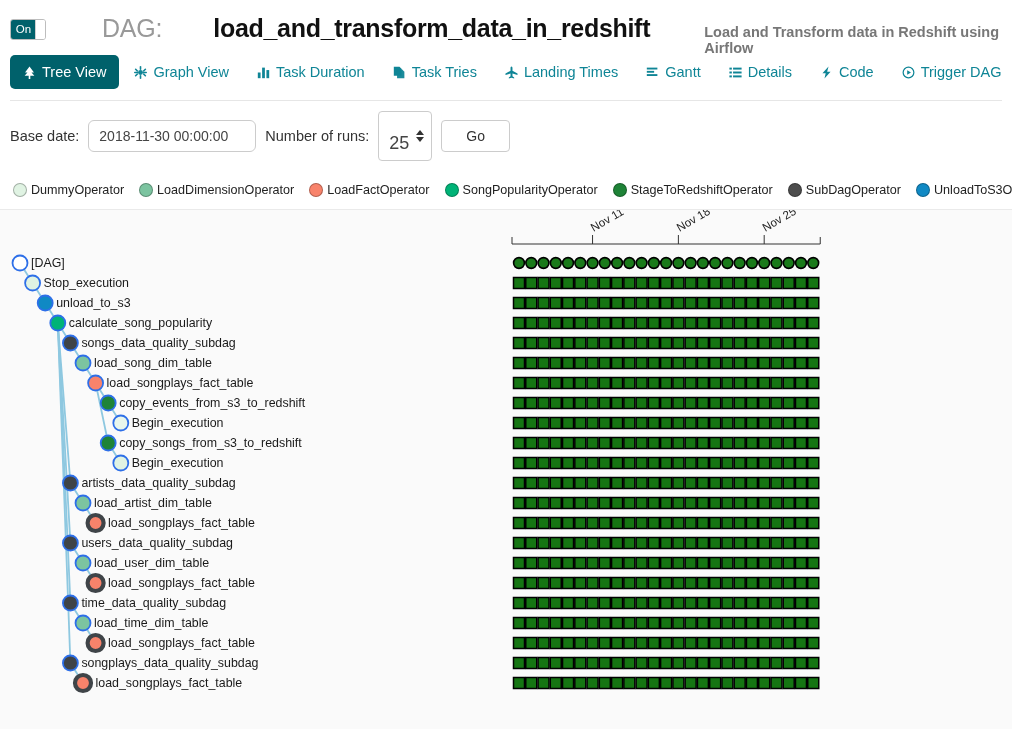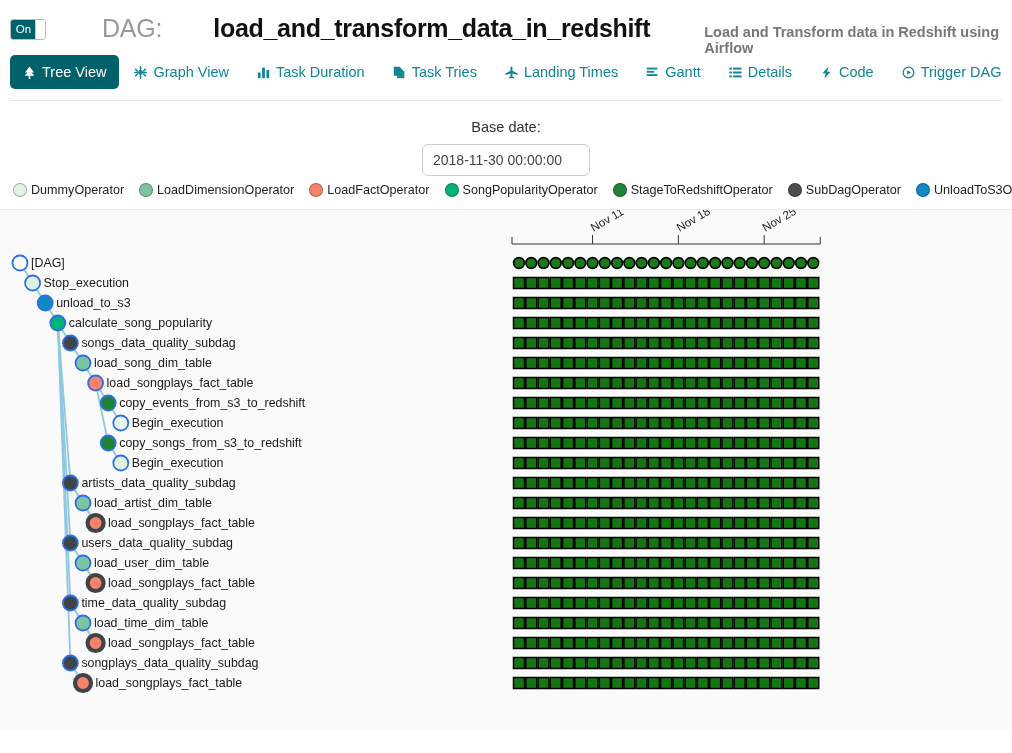--- a/index.html
+++ b/index.html
@@ -102,42 +102,41 @@
     margin: 6px 10px 0 10px;
   }
 
   
   .controls {
     display: flex;
     align-items: center;
     padding: 18px 10px;
     gap: 9px;
     height: 70px;
-    flex-direction: column;
   }
   .ctl-label { font-size: 14.5px; color: #333; }
   .date-input {
     width: 168px;
     padding: 7px 10px;
     font-size: 14px;
     font-family: "Liberation Sans", sans-serif;
     color: #444;
     border: 1px solid #ccc;
     border-radius: 6px;
     background: #fff;
   }
   .runs-box {
     display: flex; align-items: center;
     border: 1px solid #ccc;
     border-radius: 4px;
     background: #fff;
     padding: 6px 7px 6px 10px;
     gap: 7px;
   }
-  .runs-val { font-size: 12px; color: #444; margin-top: 15px; }
+  .runs-val { font-size: 18px; color: #444; margin-top: 15px; }
   .spinner { display: flex; flex-direction: column; gap: 2px; }
   .spinner i {
     display: block;
     width: 0; height: 0;
     border-left: 4px solid transparent;
     border-right: 4px solid transparent;
   }
   .spinner i.up { border-bottom: 5px solid #333; }
   .spinner i.dn { border-top: 5px solid #333; }
   .go-btn {

